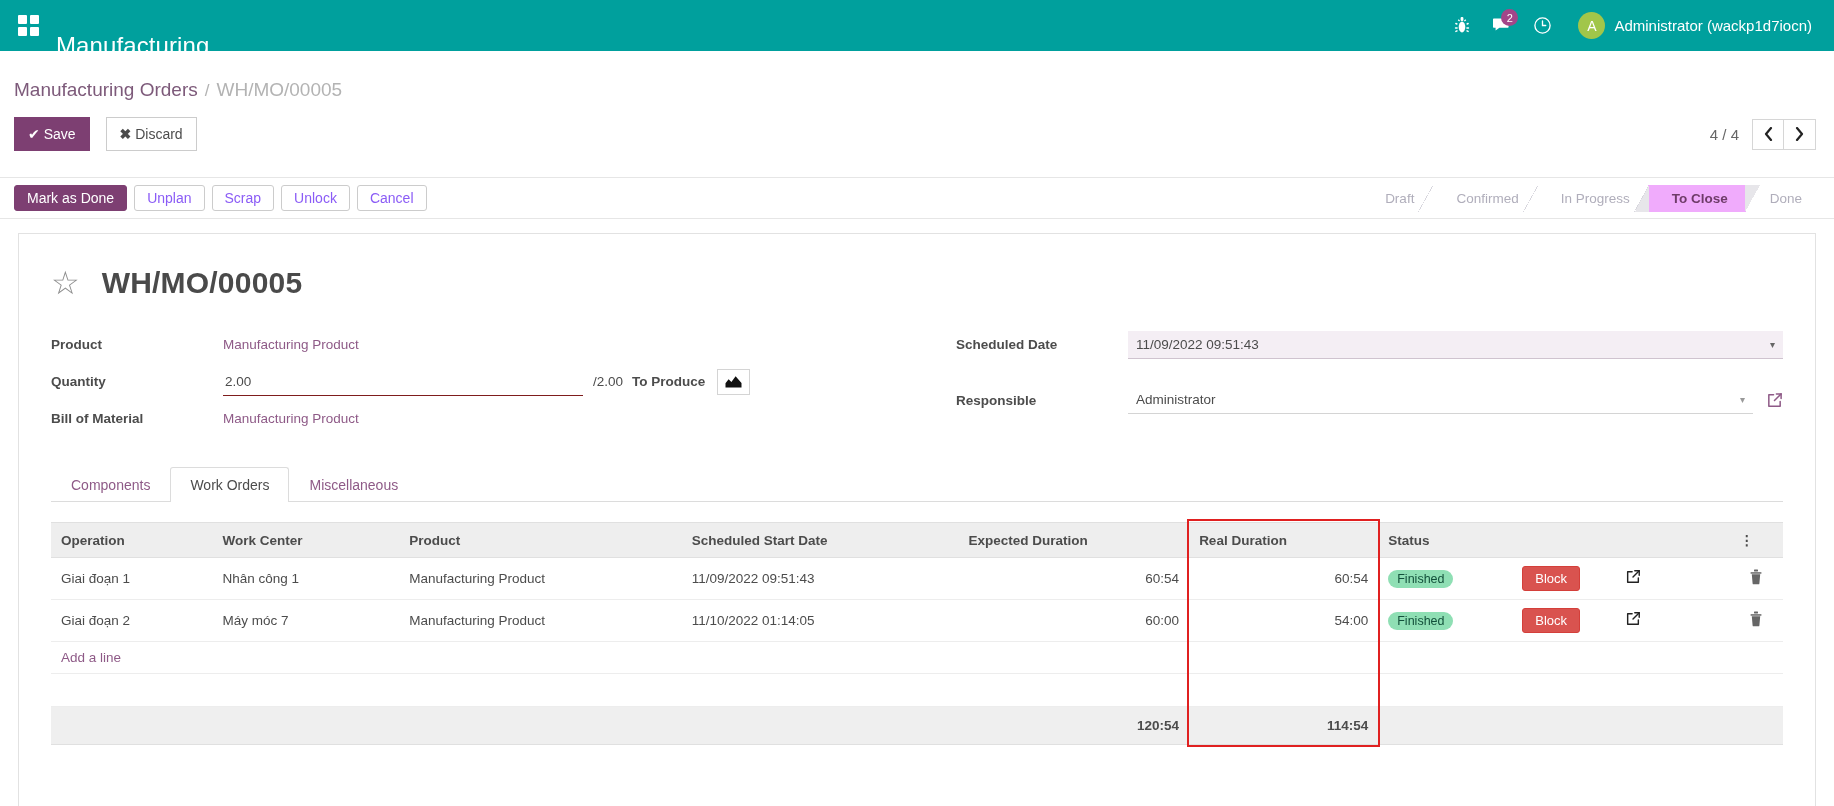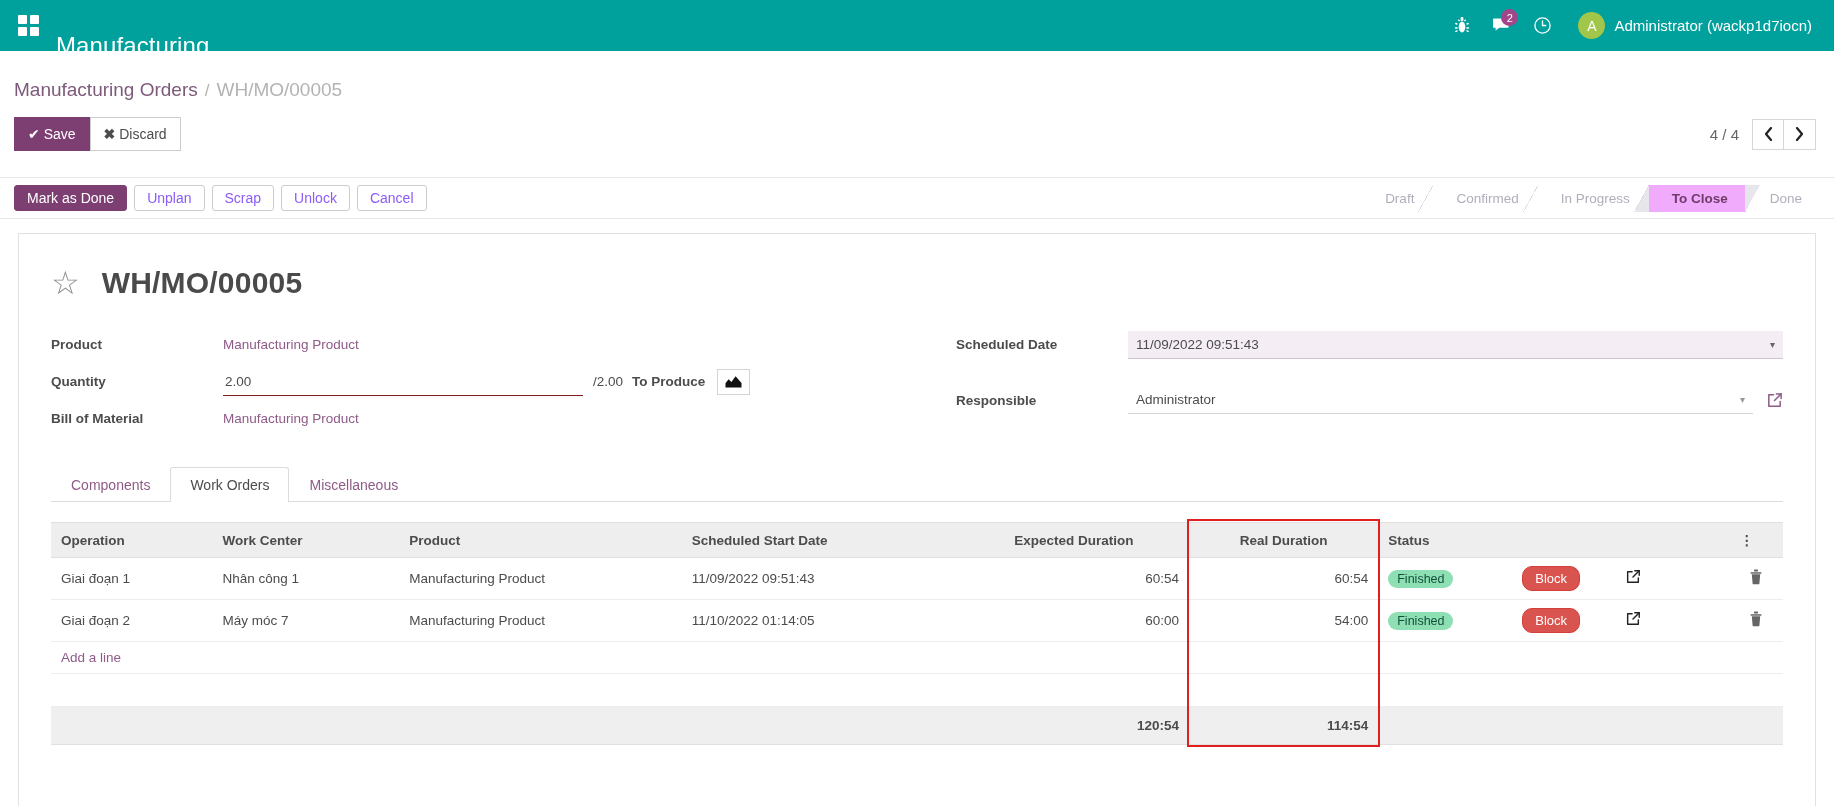--- a/index.html
+++ b/index.html
@@ -42,21 +42,21 @@
   .cp-row1 { display:flex; align-items:center; height:40px; }
   .breadcrumb { font-size:19px; display:flex; align-items:baseline; gap:7px; padding-top:5px;}
   .bc-parent { color:#7d5a7a; cursor:pointer; }
   .bc-sep { color:#b3b3b3; font-size:17px; }
   .bc-current { color:#b3b3b3; }
   .cp-row2 { display:flex; align-items:center; height:54px; }
   .btn { font-size:14px; border:1px solid #ccc; background:#fff; color:#4c4c4c;
     padding:6px 13px; border-radius:3px; cursor:pointer; line-height:1.45;
     font-family:"Liberation Sans", sans-serif; white-space:nowrap; }
   .btn-primary { background:#7d3f72; border-color:#7d3f72; color:#fff; }
-  .btn-group-save { display:flex; gap:0; }
+  .btn-group-save { display:flex; gap:16px; }
   .btn-group-save .btn { border-radius:0; }
   .pager { margin-left:auto; display:flex; align-items:center; gap:13px; padding-right:4px;}
   .pager-count { font-size:15px; color:#666; }
   .pager-btns { display:flex; }
   .pager-btn { width:32px; height:31px; border:1px solid #d6d6d6; background:#fff;
     display:flex; align-items:center; justify-content:center; cursor:pointer; color:#222; font-size:16px;}
   .pager-btn + .pager-btn { border-left:none; }
 
   
   .status-row { display:flex; align-items:center; height:41px; padding:0 14px;
@@ -127,29 +127,29 @@
   .tab.active { color:#4c4c4c; background:#fff; border-color:#dcdcdc; border-bottom-color:#fff;
     border-radius:3px 3px 0 0; }
 
   .table-wrap { margin-top:20px; position:relative; }
   table.wo { width:100%; border-collapse:collapse; font-size:13.5px; table-layout:fixed;}
   table.wo thead th {
     background:#eeeeee; color:#4c4c4c; font-weight:bold; font-size:13.5px;
     padding:9px 10px; text-align:left; border:1px solid #e0e0e0; border-left:none; border-right:none;
     white-space:nowrap;
   }
-  table.wo thead th.num { text-align:center; }
+  table.wo thead th.num { text-align:left; }
   table.wo tbody td { padding:8px 10px; border-bottom:1px solid #ededed; color:#4c4c4c; white-space:nowrap;}
   table.wo tbody td.num { text-align:right; }
   table.wo tbody tr.empty td { height:33px; border-bottom:1px solid #ededed; }
   .add-line { color:#8e5a87; cursor:pointer; }
   .badge-finished { background:#8fdfb4; color:#12503a; border-radius:11px;
     padding:2px 9px; font-size:12.5px; display:inline-block; }
   .block-btn { background:#d9534f; color:#fff; border:1px solid #d43f3a; font-size:13px;
-    padding:4px 12px; border-radius:10px; cursor:pointer; font-family:"Liberation Sans", sans-serif;}
+    padding:4px 12px; border-radius:3px; cursor:pointer; font-family:"Liberation Sans", sans-serif;}
   .row-ico { color:#333; cursor:pointer; display:inline-flex; align-items:center;}
   .trash { color:#666; cursor:pointer; }
   .th-opt { text-align:center; width:36px; }
   tfoot td { background:#efefef; font-weight:bold; padding:11px 10px; border-top:1px solid #e0e0e0;
     border-bottom:1px solid #e0e0e0; color:#4c4c4c; }
   tfoot td.num { text-align:right; }
 
   
   .hl-rect {
     position:absolute; border:2px solid #e02020; pointer-events:none; z-index:5;

